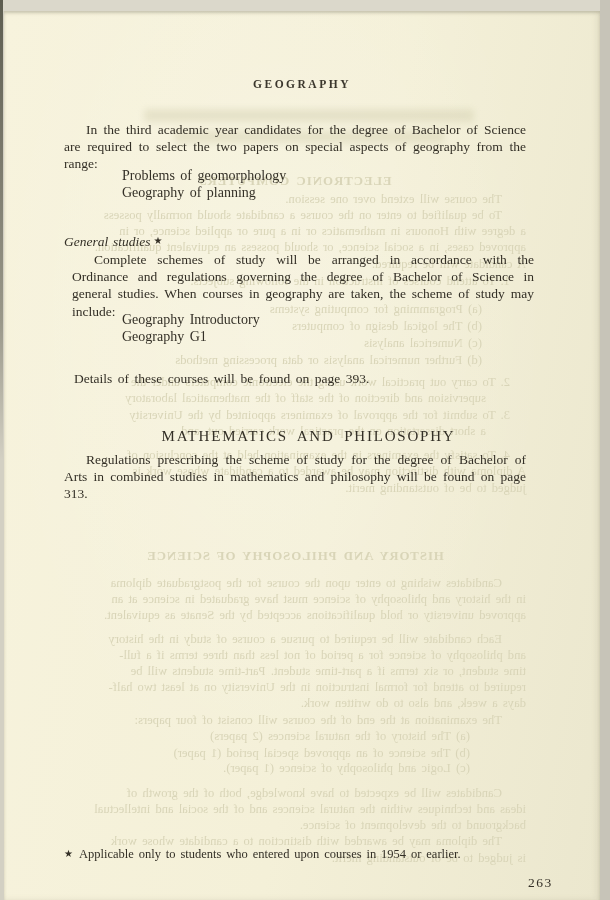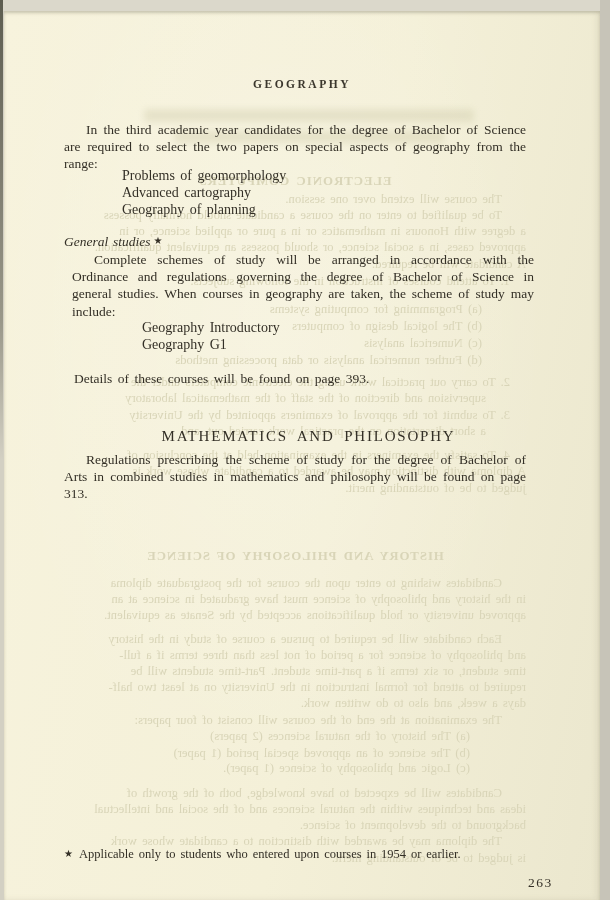--- a/index.html
+++ b/index.html
@@ -82,21 +82,21 @@
   .page-number {
     position:absolute; left:524px; top:864px;
     font-size:13.5px; letter-spacing:1.5px; color:#332f26;
   }
 
   
   #intro-para    { top:110px; }
   #intro-list    { top:156px; }
   #gen-head      { position:absolute; left:60px; top:223px;text-align:right; }
   #gen-para      { top:240px;margin-left:8px; }
-  #gen-list      { top:308px;margin-left:20px; }
+  #gen-list      { top:300px; }
   #details-note  { position:absolute; left:60px; top:360px; width:462px; }
   #math-head     { top:417px;padding-left:13px; }
   #math-para     { top:440px; }
 </style>
 </head>
 <body>
 
 <div class="edge-top"></div>
 <div class="edge-right"></div>
 <div class="edge-left-dark"></div>
@@ -143,21 +143,20 @@
       <div class="bleed-line" style="top: 823px; left: 24px;">The diploma may be awarded with distinction to a candidate whose work</div>
       <div class="bleed-line" style="top: 840px; left: 0px;">is judged to be of outstanding merit.</div>
     </div>
 
   <div class="running-head">GEOGRAPHY</div>
 
   <div class="textblock para indent" id="intro-para">In the third academic year candidates for the degree of Bachelor of Science are required to select the two papers on special aspects of geography from the range:</div>
 
   <div class="course-list" id="intro-list">
       <div class="list-item">Problems of geomorphology</div>
-      <div class="list-item">Advanced cartography</div>
       <div class="list-item">Geography of planning</div>
     </div>
 
   <div class="subhead-italic" id="gen-head">
     <span>General studies</span><span class="star">★</span>
   </div>
 
   <div class="textblock para indent" id="gen-para">Complete schemes of study will be arranged in accordance with the Ordinance and regulations governing the degree of Bachelor of Science in general studies. When courses in geography are taken, the scheme of study may include:</div>
 
   <div class="course-list" id="gen-list">

